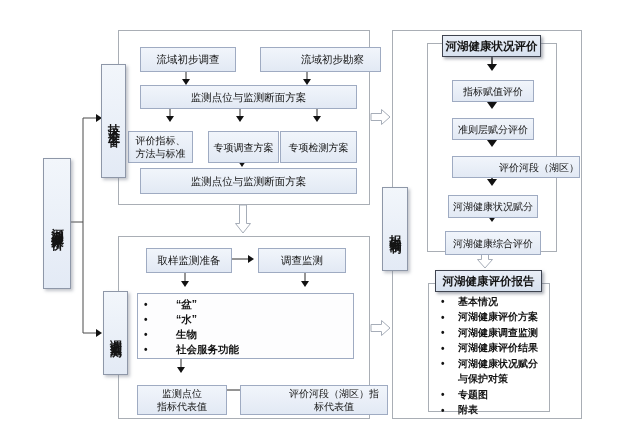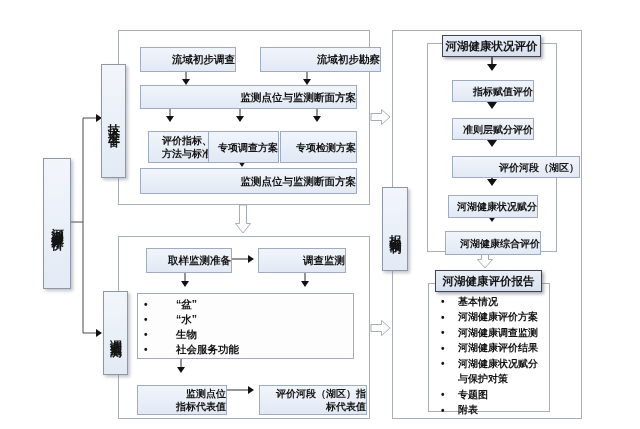--- a/index.html
+++ b/index.html
@@ -4,23 +4,23 @@
 <style>
   html,body{margin:0;padding:0;background:#fff;}
   .canvas{
     position:relative;width:640px;height:429px;background:#ffffff;
     font-family:"Liberation Sans",sans-serif;color:#141414;overflow:hidden;
   }
   .outer{position:absolute;border:1px solid #a9aeb5;background:transparent;}
   .inner{position:absolute;border:1px solid #a9aeb5;background:transparent;}
   svg.wires{position:absolute;left:0;top:0;pointer-events:none;}
   .fbox{
-    position:absolute;display:flex;flex-direction:column;align-items:flex-end;justify-content:center;
+    position:absolute;display:flex;flex-direction:column;align-items:center;justify-content:center;
     text-align:center;background:linear-gradient(180deg,#f1f5fb 0%,#e2e9f4 100%);
-    border:1px solid #9fabc2;font-weight:bold;font-size:10.5px;line-height:13px;
+    border:1px solid #9fabc2;font-weight:normal;font-size:10.5px;line-height:13px;
   }
   .fbox.small{font-size:10px;margin-top:8px;}
   .titlebox{
     position:absolute;display:flex;align-items:center;justify-content:center;text-align:center;
     background:linear-gradient(180deg,#e9eef7 0%,#d7e1ef 100%);
     border:1.5px solid #3f4450;box-shadow:2px 2px 3px rgba(100,105,120,.55);
     font-weight:bold;font-size:11.5px;z-index:5;font-family:Liberation Serif, serif;
   }
   .vlabel{
     position:absolute;display:flex;align-items:center;justify-content:center;
@@ -134,21 +134,21 @@
 
   <div class="fbox z3" style="left:140px;top:47px;width:94px;height:23px;">
     <span>流域初步调查</span>
   </div>
   <div class="fbox z3" style="left:260px;top:47px;width:95px;height:23px;padding-left:24px;">
     <span>流域初步勘察</span>
   </div>
   <div class="fbox z3" style="left:140px;top:85px;width:215px;height:22px;">
     <span>监测点位与监测断面方案</span>
   </div>
-  <div class="fbox z3 small" style="left:148px;top:123px;width:63px;height:30px;">
+  <div class="fbox z3 small" style="left:128px;top:123px;width:63px;height:30px;">
     <span>评价指标、</span>
     <span>方法与标准</span>
   </div>
   <div class="fbox z3 small" style="left:208px;top:123px;width:69px;height:30px;">
     <span>专项调查方案</span>
   </div>
   <div class="fbox z3 small" style="left:280px;top:123px;width:75px;height:30px;">
     <span>专项检测方案</span>
   </div>
   <div class="fbox z3" style="left:140px;top:168px;width:215px;height:24px;">
@@ -176,21 +176,21 @@
       </div>
     <div class="b-line">
         <span class="b-dot">•</span>
         <span>社会服务功能</span>
       </div>
   </div>
   <div class="fbox z3 small" style="left:137px;top:377px;width:88px;height:28px;">
     <span>监测点位</span>
     <span>指标代表值</span>
   </div>
-  <div class="fbox z3 small" style="left:259px;top:377px;width:106px;height:28px;">
+  <div class="fbox z3 small" style="left:240px;top:377px;width:106px;height:28px;padding-left:40px;">
     <span>评价河段（湖区）指</span>
     <span>标代表值</span>
   </div>
 
   <div class="titlebox" style="left:442px;top:35px;width:97px;height:20px;">
     <span>河湖健康状况评价</span>
   </div>
   <div class="fbox z3 small" style="left:452px;top:72px;width:80px;height:20px;">
     <span>指标赋值评价</span>
   </div>

